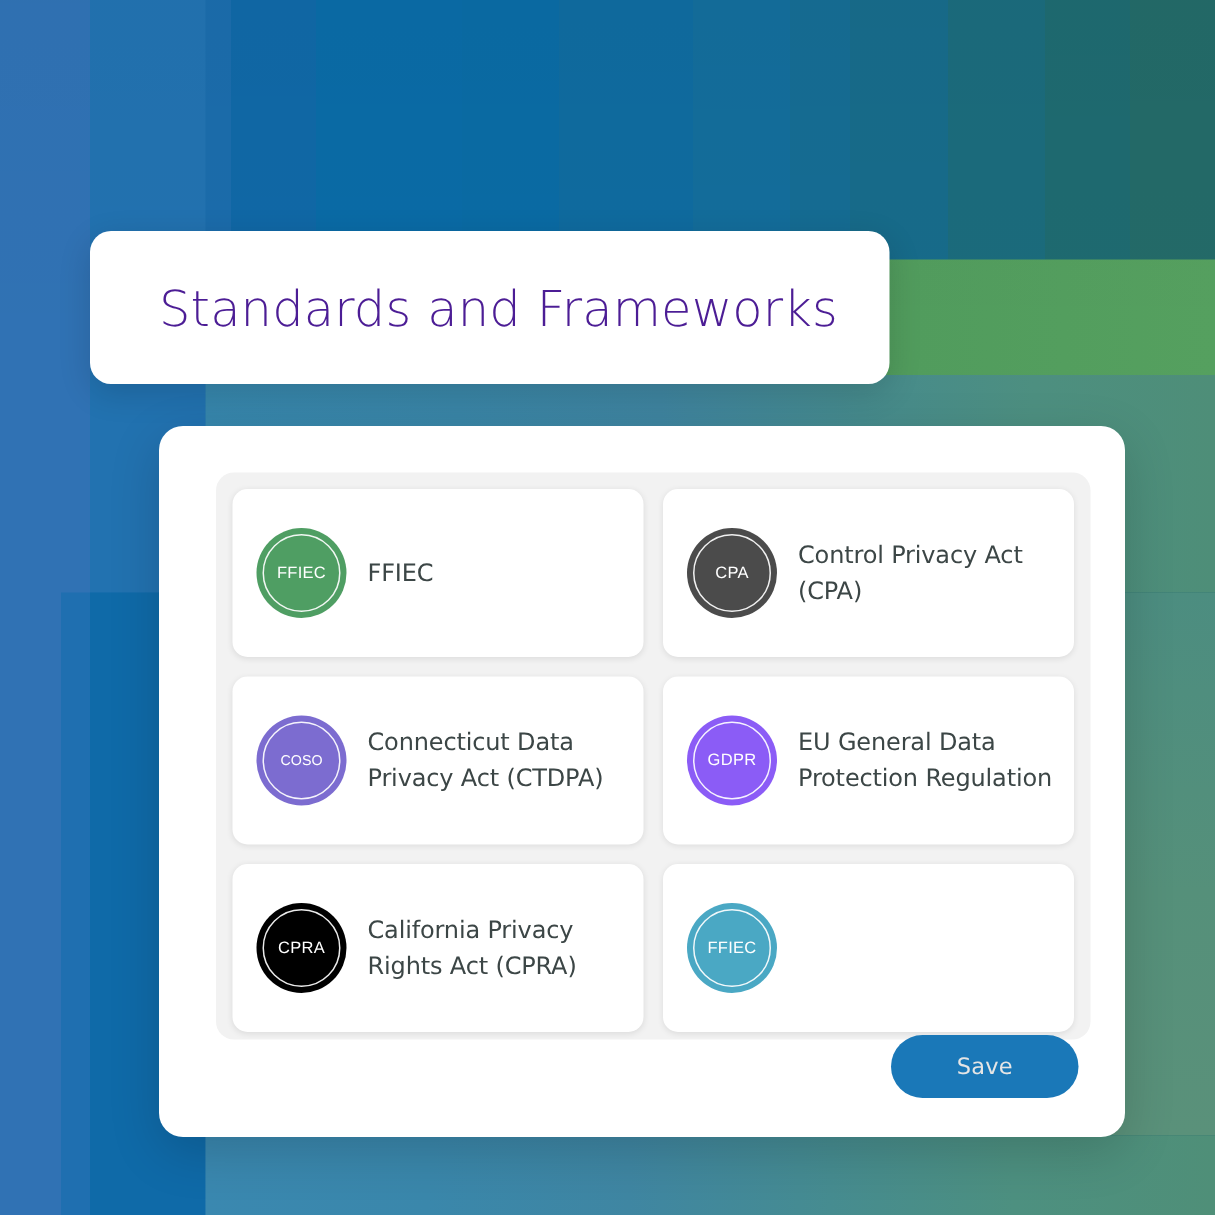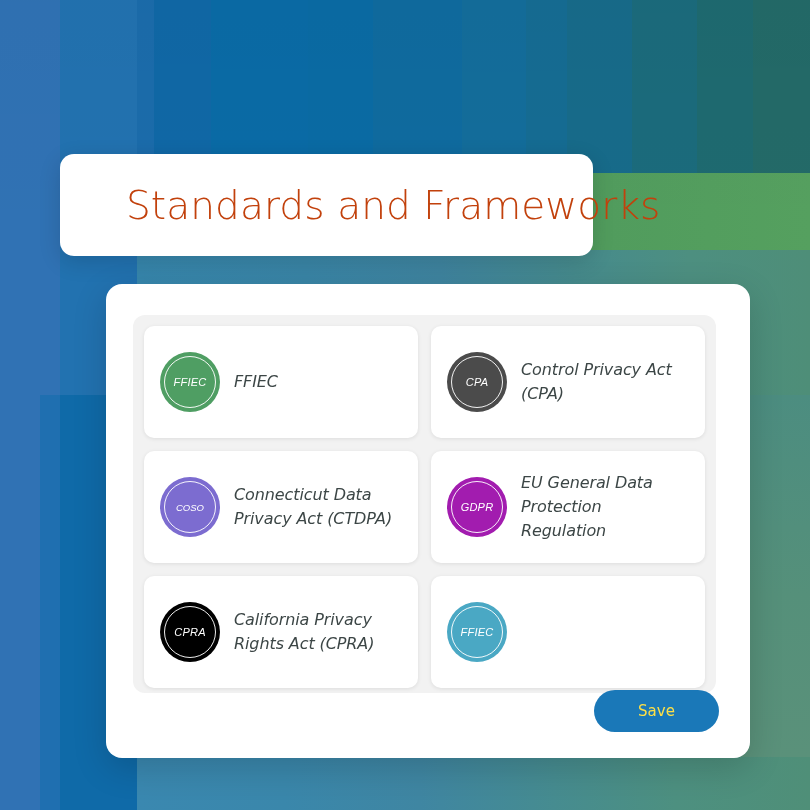--- a/index.html
+++ b/index.html
@@ -125,52 +125,51 @@
     height: 102px;
     background: #ffffff;
     border-radius: 14px;
     box-shadow: 0 6px 22px rgba(0,0,0,0.14);
     display: flex;
     align-items: center;
     z-index: 6;
   }
 
   #title-text {
-    padding-left: 66px;
-    font-size: 39px;
+    padding-left: 46px;
+    font-size: 33px;
     font-weight: 300;
     letter-spacing: 0.1px;
-    color: #c2410c;
+    color: #4c1d95;
     font-family: "DejaVu Sans", "Liberation Sans", sans-serif;
     white-space: nowrap;
   }
 
   
   #main-panel {
     position: absolute;
     left: 106px;
     top: 284px;
     width: 644px;
     height: 474px;
     background: #ffffff;
     border-radius: 16px;
     box-shadow: 0 10px 34px rgba(0,0,0,0.16);
     z-index: 5;
   }
 
   #cards-container {
     position: absolute;
-    left: 27px;
+    left: 38px;
     top: 31px;
     width: 583px;
     height: 378px;
     background: #f2f2f2;
     border-radius: 12px;
     padding: 11px;
-    font-style: italic;
   }
 
   #cards-grid {
     display: grid;
     grid-template-columns: 1fr 1fr;
     gap: 13px 13px;
   }
 
   .framework-card {
     background: #ffffff;
@@ -231,21 +230,21 @@
   #save-row {
     position: absolute;
     right: 31px;
     bottom: 26px;
     display: flex;
     justify-content: flex-end;
   }
 
   #save-button {
     background: #1a78b8;
-    color: #fde047;
+    color: #e5e5e5;
     border: none;
     border-radius: 24px;
     width: 125px;
     height: 42px;
     font-size: 15px;
     font-family: "DejaVu Sans", "Liberation Sans", sans-serif;
     cursor: pointer;
     letter-spacing: 0.1px;
   }
 </style>
@@ -284,21 +283,21 @@
           </div>
           <div class="card-label">Control Privacy Act (CPA)</div>
         </div>
         <div class="framework-card">
           <div class="badge" style="background: rgb(124, 108, 208);">
             <span class="badge-text small">COSO</span>
           </div>
           <div class="card-label">Connecticut Data Privacy Act (CTDPA)</div>
         </div>
         <div class="framework-card">
-          <div class="badge" style="background: #a21caf;">
+          <div class="badge" style="background: #8b5cf6;">
             <span class="badge-text">GDPR</span>
           </div>
           <div class="card-label">EU General Data Protection Regulation</div>
         </div>
         <div class="framework-card">
           <div class="badge" style="background: #000000;">
             <span class="badge-text">CPRA</span>
           </div>
           <div class="card-label">California Privacy Rights Act (CPRA)</div>
         </div>

